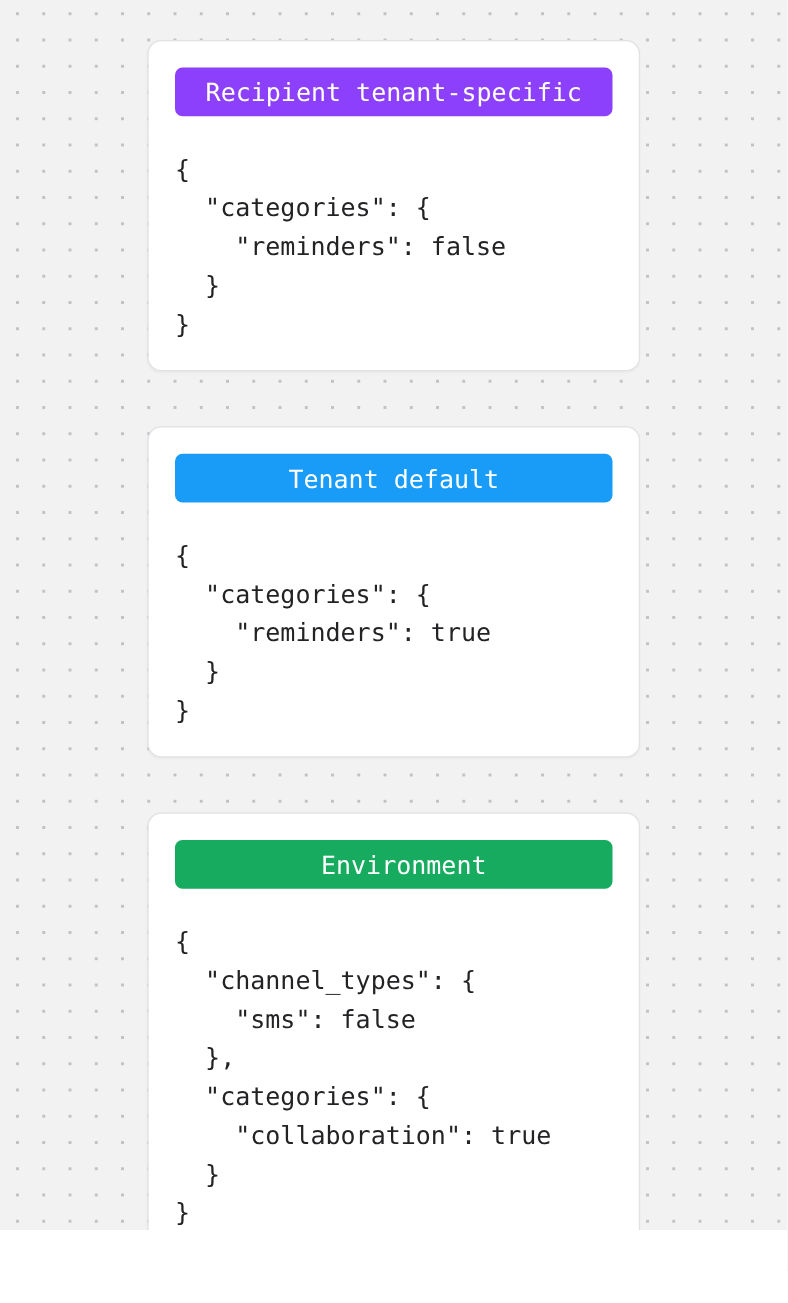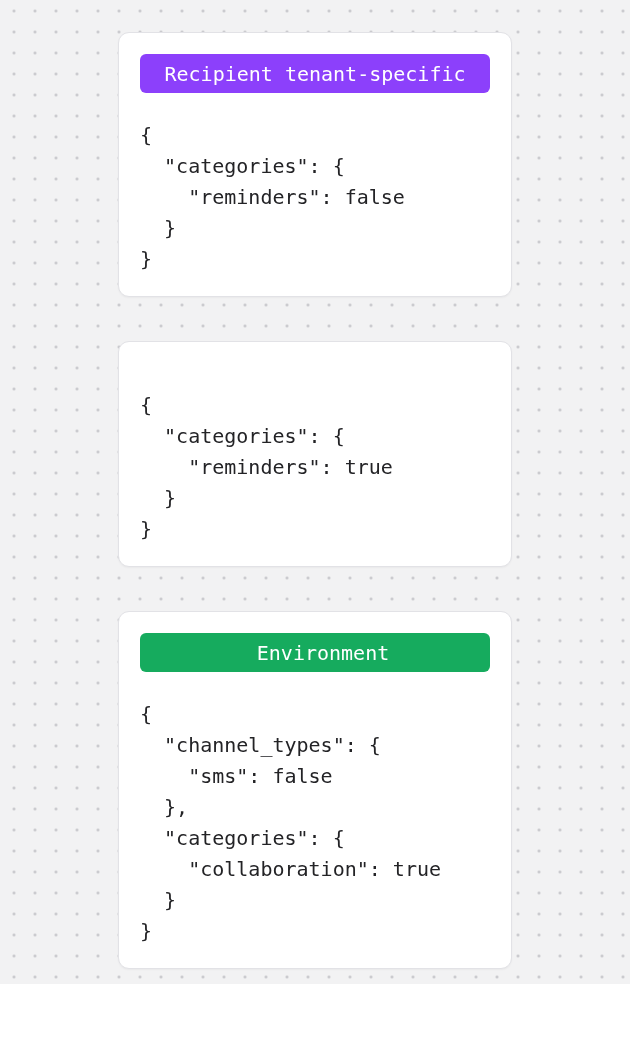--- a/index.html
+++ b/index.html
@@ -66,20 +66,23 @@
       <span>Recipient tenant-specific</span>
     </div>
     <pre class="code">{
   "categories": {
     "reminders": false
   }
 }</pre>
   </div>
 
   <div class="card">
+    <div class="badge" style="background-color: rgb(24, 156, 248);">
+      <span>Tenant default</span>
+    </div>
     <pre class="code">{
   "categories": {
     "reminders": true
   }
 }</pre>
   </div>
 
   <div class="card">
     <div class="badge" style="background-color: rgb(22, 171, 94); padding-left: 16px;">
       <span>Environment</span>

